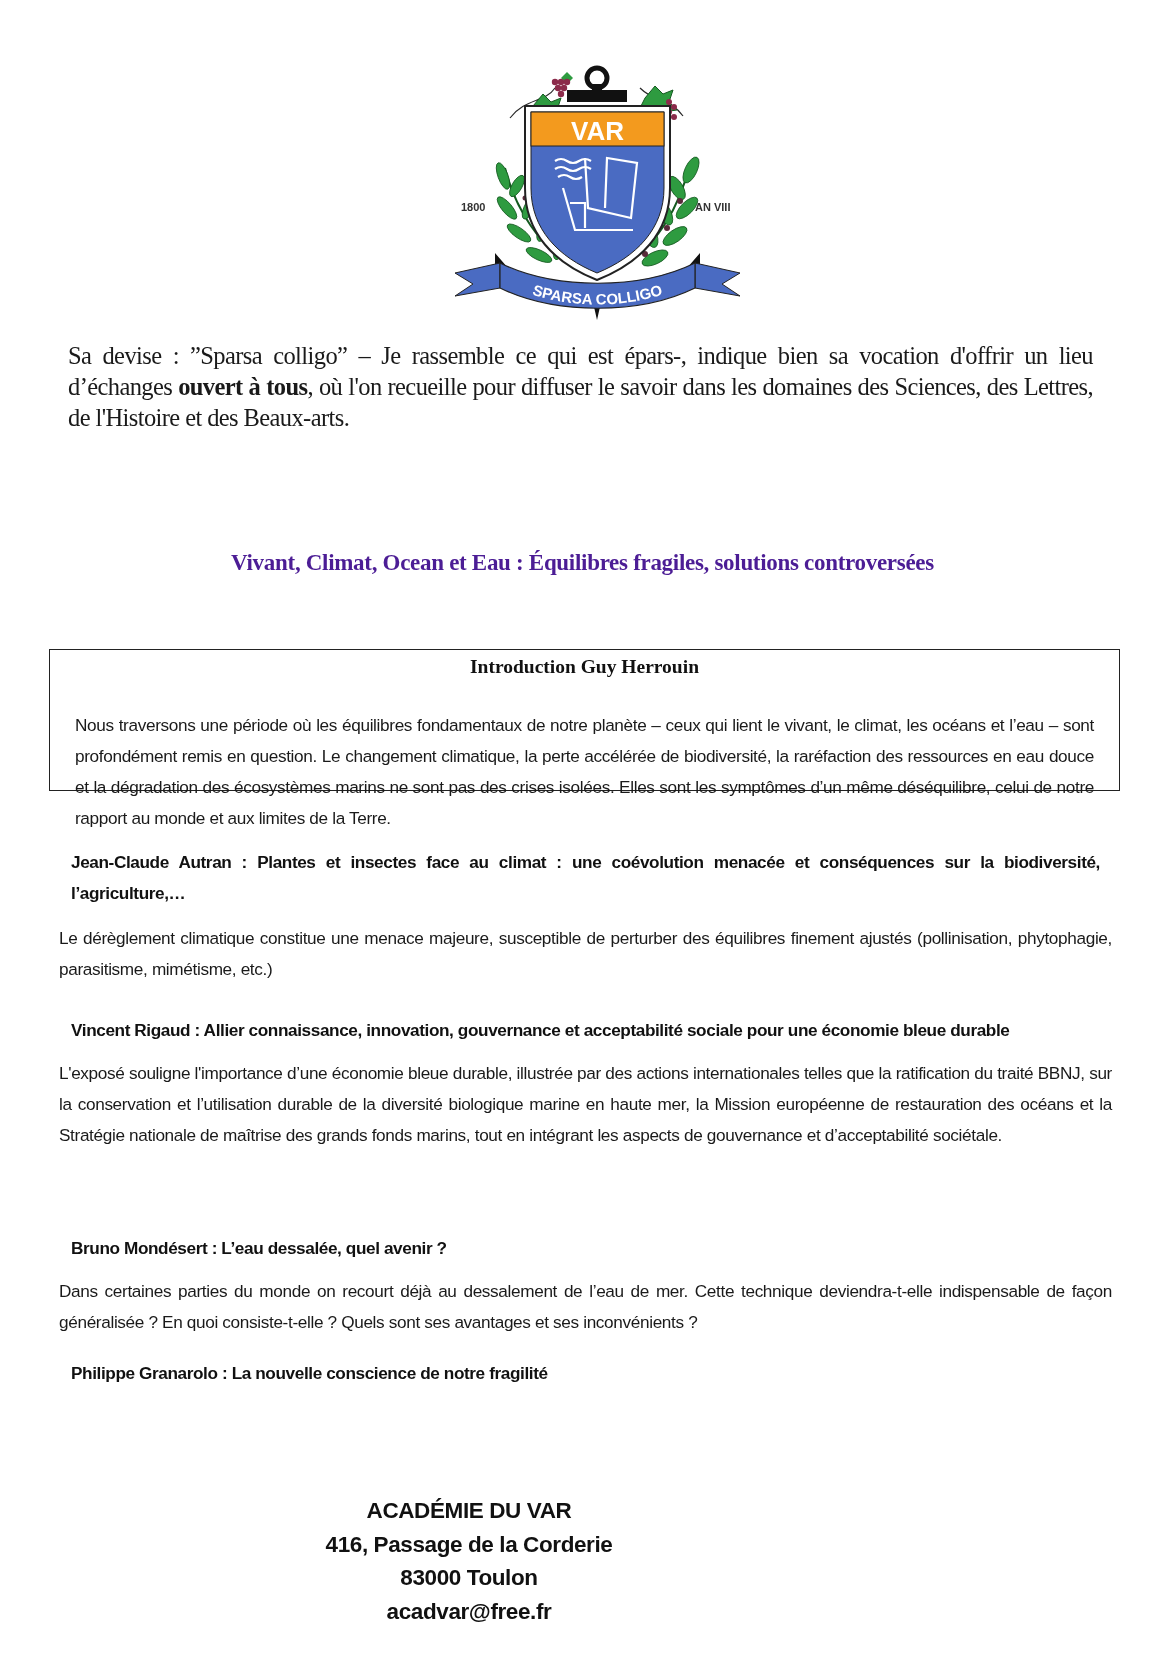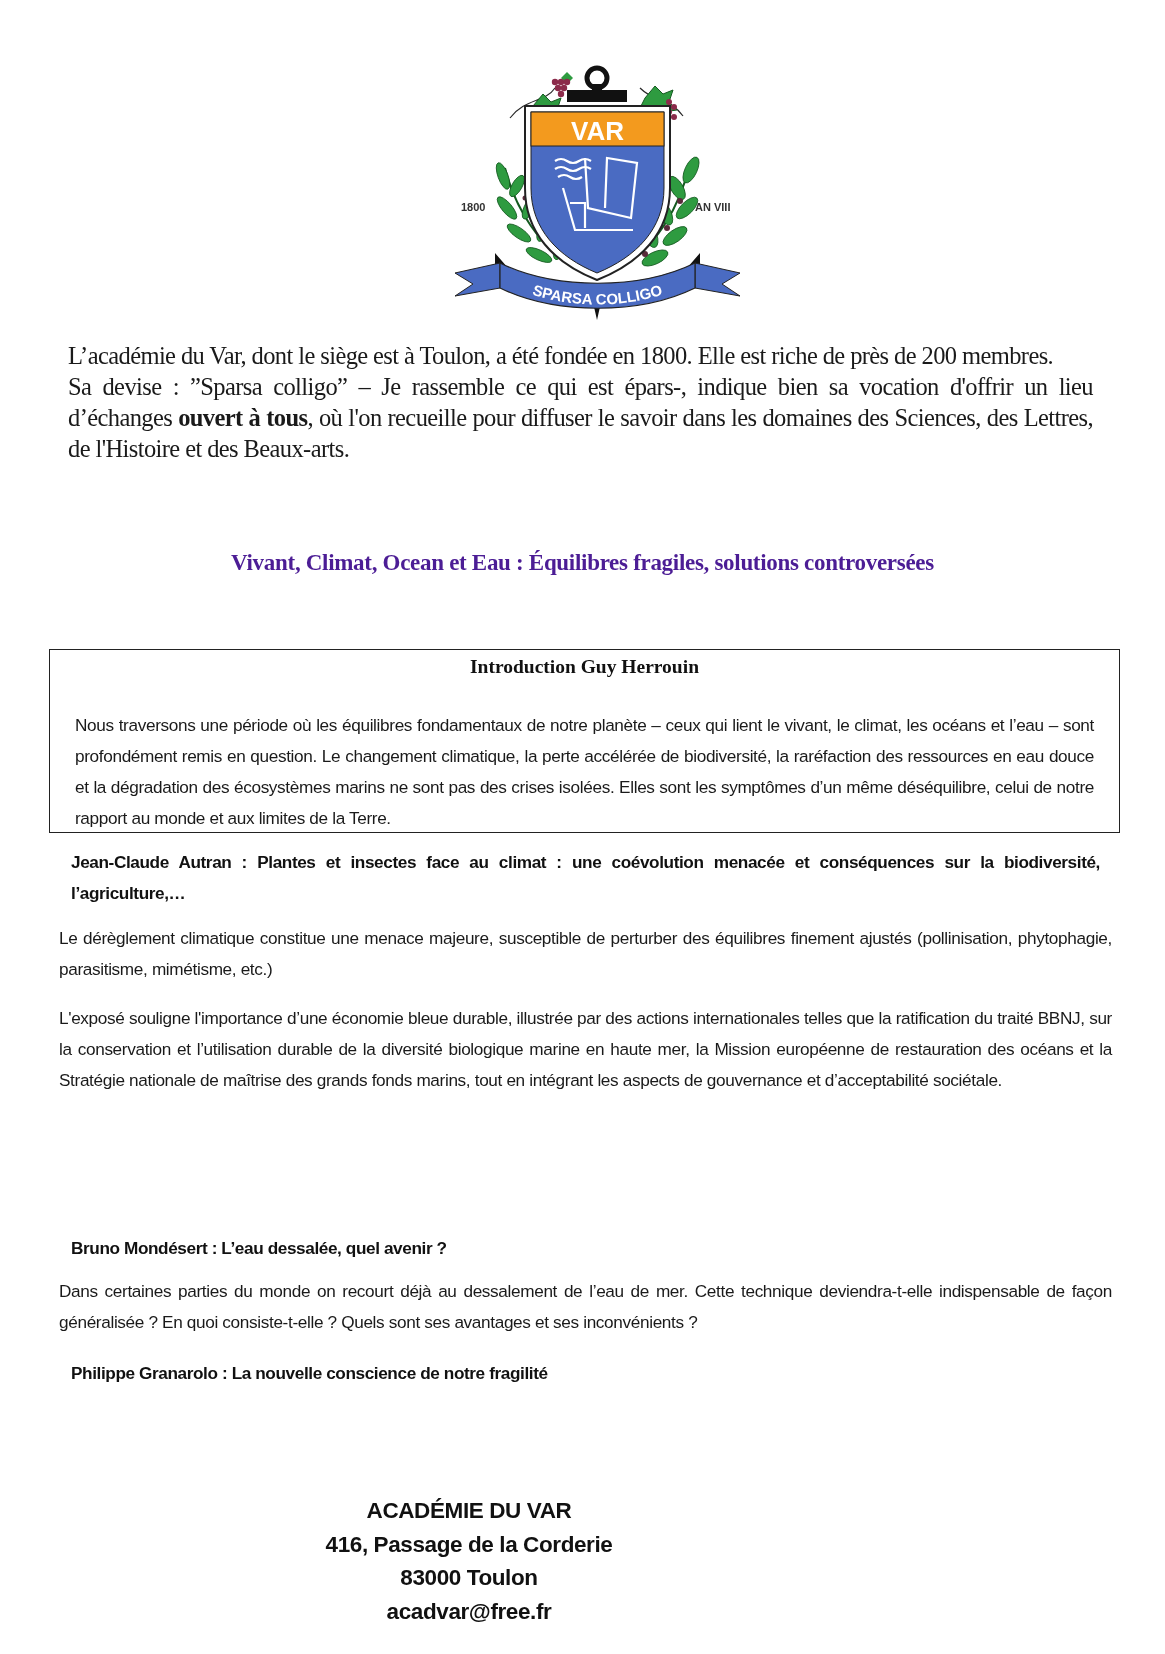--- a/index.html
+++ b/index.html
@@ -3,21 +3,21 @@
 <meta charset="utf-8">
 <style>
   html, body { margin:0; padding:0; background:#ffffff; }
   body { width:1165px; height:1654px; position:relative; overflow:hidden; color:#111; }
   .abs { position:absolute; }
   .logo { left:455px; top:58px; width:285px; height:270px; }
   .serif-para { left:68px; width:1025px; top:340px; font-family:"Liberation Serif","DejaVu Serif",serif; font-size:24.5px; line-height:31px; text-align:justify; letter-spacing:-0.6px; color:#1a1a1a; }
   .serif-para p { margin:0; }
   .serif-para b { font-weight:bold; }
   .main-title { left:0; width:1165px; top:550px; text-align:center; font-family:"Liberation Serif","DejaVu Serif",serif; font-weight:bold; font-size:23px; letter-spacing:-0.3px; color:#4c1d95; }
-  .intro-box { left:49px; top:649px; width:1071px; height:184px; border:1.5px solid #222; box-sizing:border-box; }
+  .intro-box { left:49px; top:649px; width:1071px; height:142px; border:1.5px solid #222; box-sizing:border-box; }
   .intro-title { position:absolute; left:0; width:100%; top:6px; text-align:center; font-family:"Liberation Serif","DejaVu Serif",serif; font-weight:bold; font-size:19.5px; color:#111; }
   .sans { font-family:"Liberation Sans","DejaVu Sans",sans-serif; font-size:17.2px; line-height:31px; text-align:justify; letter-spacing:-0.35px; color:#1a1a1a; }
   .intro-text { position:absolute; left:9px; right:9px; top:44px; margin:16px; }
   .section { left:59px; width:1053px; }
   .section h3 { margin:12px; font-family:"Liberation Sans","DejaVu Sans",sans-serif; font-weight:bold; font-size:17.2px; line-height:31px; letter-spacing:-0.4px; text-align:justify; color:#111; }
   .section p { margin:0; }
   .footer { left:0; width:938px; top:1494px; text-align:center; font-family:"Liberation Sans","DejaVu Sans",sans-serif; font-weight:bold; font-size:22.5px; line-height:33.5px; letter-spacing:-0.4px; color:#111; }
   .footer div { margin:0; }
 </style>
 </head>
@@ -107,37 +107,37 @@
       <path d="M45 205 C 100 232, 185 232, 240 205 L240 230 C 185 257, 100 257, 45 230 Z" fill="#4a6bc2" stroke="#222" stroke-width="1.2"></path>
       <path id="bannerArc" d="M60 230 C 110 252, 175 252, 225 230" fill="none"></path>
       <text font-family="Liberation Sans, sans-serif" font-weight="bold" font-size="15" fill="#ffffff">
         <textPath href="#bannerArc" startOffset="50%" text-anchor="middle">SPARSA COLLIGO</textPath>
       </text>
     </g>
   </svg>
 </div>
 
 <div class="abs serif-para">
-  <p>L’académie du Var, dont le siège est à Toulon, a été fondée en 1800. Elle est riche de près de 200 membres.</p>
   <p><span>Sa devise : ”Sparsa colligo” – Je rassemble ce qui est épars-, indique bien sa vocation d'offrir un lieu d’échanges </span><b>ouvert à tous</b><span>, où l'on recueille pour diffuser le savoir dans les domaines des Sciences, des Lettres, de l'Histoire et des Beaux-arts.</span></p>
 </div>
 
 <div class="abs main-title">Vivant, Climat, Ocean et Eau : Équilibres fragiles, solutions controversées</div>
 
 <div class="abs intro-box">
   <div class="intro-title">Introduction Guy Herrouin</div>
   <p class="intro-text sans">Nous traversons une période où les équilibres fondamentaux de notre planète – ceux qui lient le vivant, le climat, les océans et l’eau – sont profondément remis en question. Le changement climatique, la perte accélérée de biodiversité, la raréfaction des ressources en eau douce et la dégradation des écosystèmes marins ne sont pas des crises isolées. Elles sont les symptômes d’un même déséquilibre, celui de notre rapport au monde et aux limites de la Terre.</p>
 </div>
 
 <div class="abs section sans" style="top:835px;">
   <h3>Jean-Claude Autran : Plantes et insectes face au climat : une coévolution menacée et conséquences sur la biodiversité, l’agriculture,…</h3>
   <p style="margin-top:14px;">Le dérèglement climatique constitue une menace majeure, susceptible de perturber des équilibres finement ajustés (pollinisation, phytophagie, parasitisme, mimétisme, etc.)</p>
 </div>
 
 <div class="abs section sans" style="top:1003px;">
+  <h3>Vincent Rigaud : Allier connaissance, innovation, gouvernance et acceptabilité sociale pour une économie bleue durable</h3>
   <p>L'exposé souligne l'importance d’une économie bleue durable, illustrée par des actions internationales telles que la ratification du traité BBNJ, sur la conservation et l’utilisation durable de la diversité biologique marine en haute mer, la Mission européenne de restauration des océans et la Stratégie nationale de maîtrise des grands fonds marins, tout en intégrant les aspects de gouvernance et d’acceptabilité sociétale.</p>
 </div>
 
 <div class="abs section sans" style="top:1221px;">
   <h3>Bruno Mondésert : L’eau dessalée, quel avenir ?</h3>
   <p>Dans certaines parties du monde on recourt déjà au dessalement de l’eau de mer. Cette technique deviendra-t-elle indispensable de façon généralisée ? En quoi consiste-t-elle ? Quels sont ses avantages et ses inconvénients ?</p>
 </div>
 
 <div class="abs section sans" style="top:1346px;">
   <h3>Philippe Granarolo : La nouvelle conscience de notre fragilité</h3>

